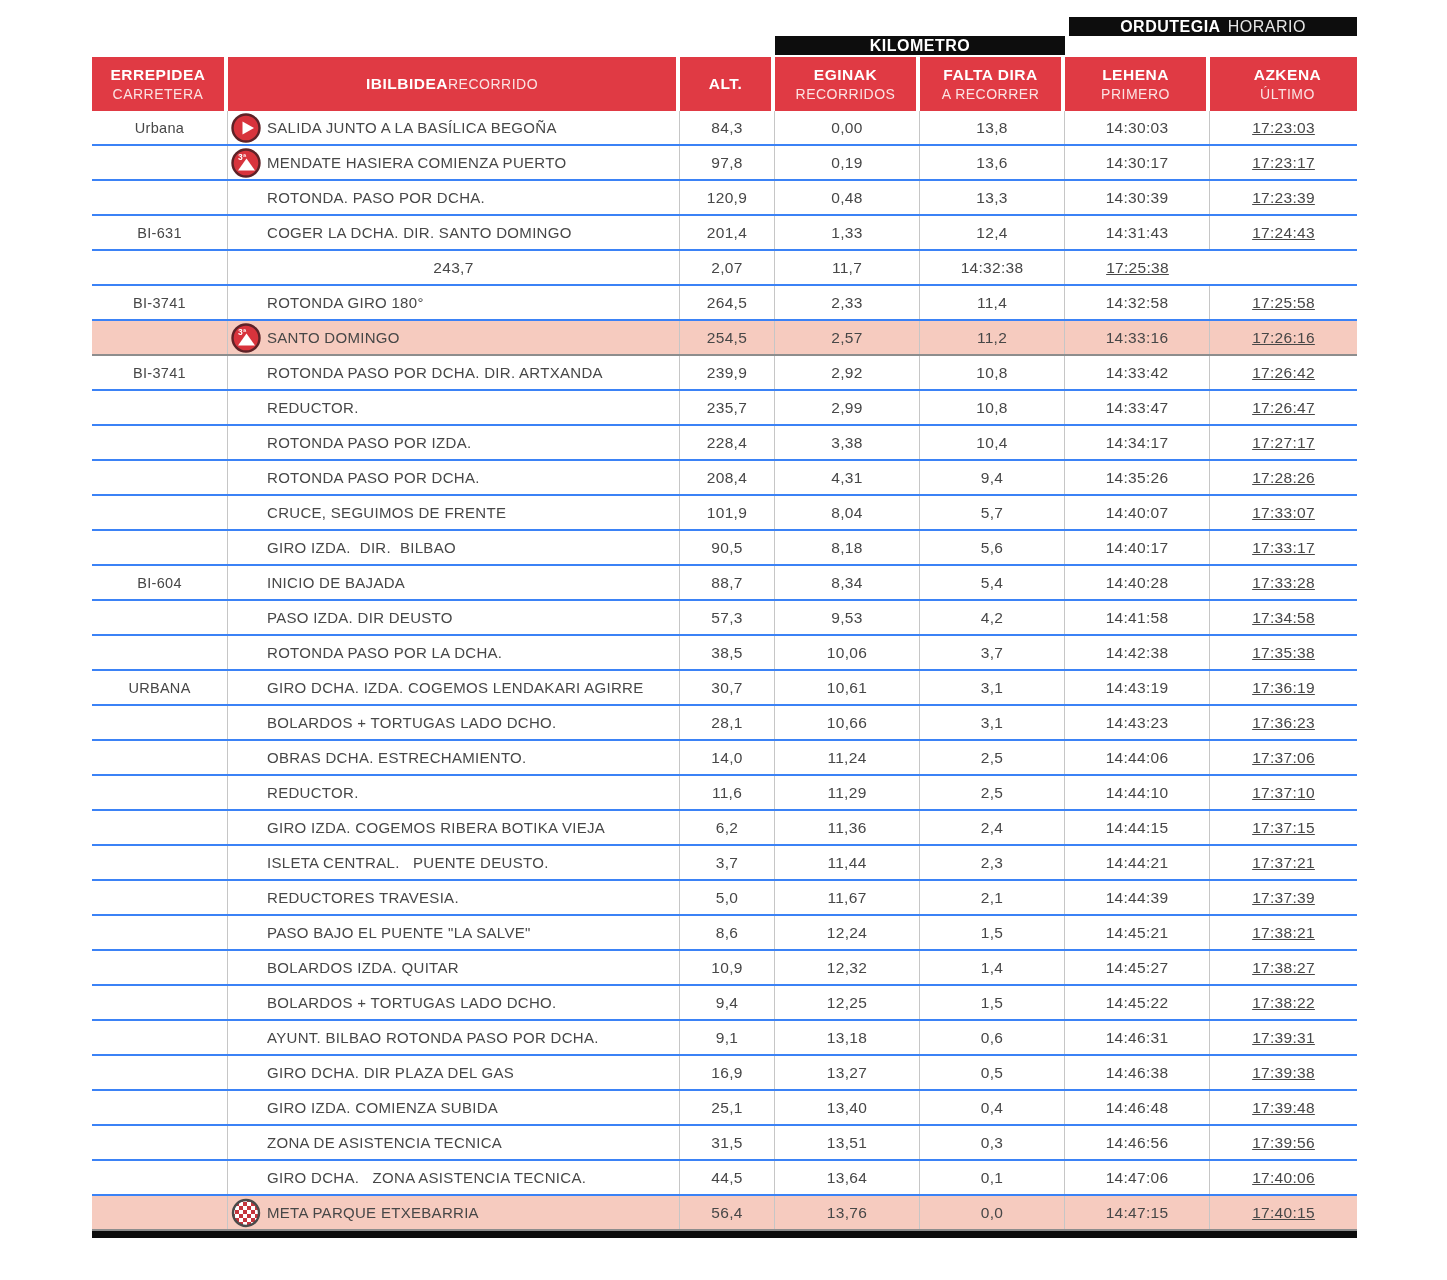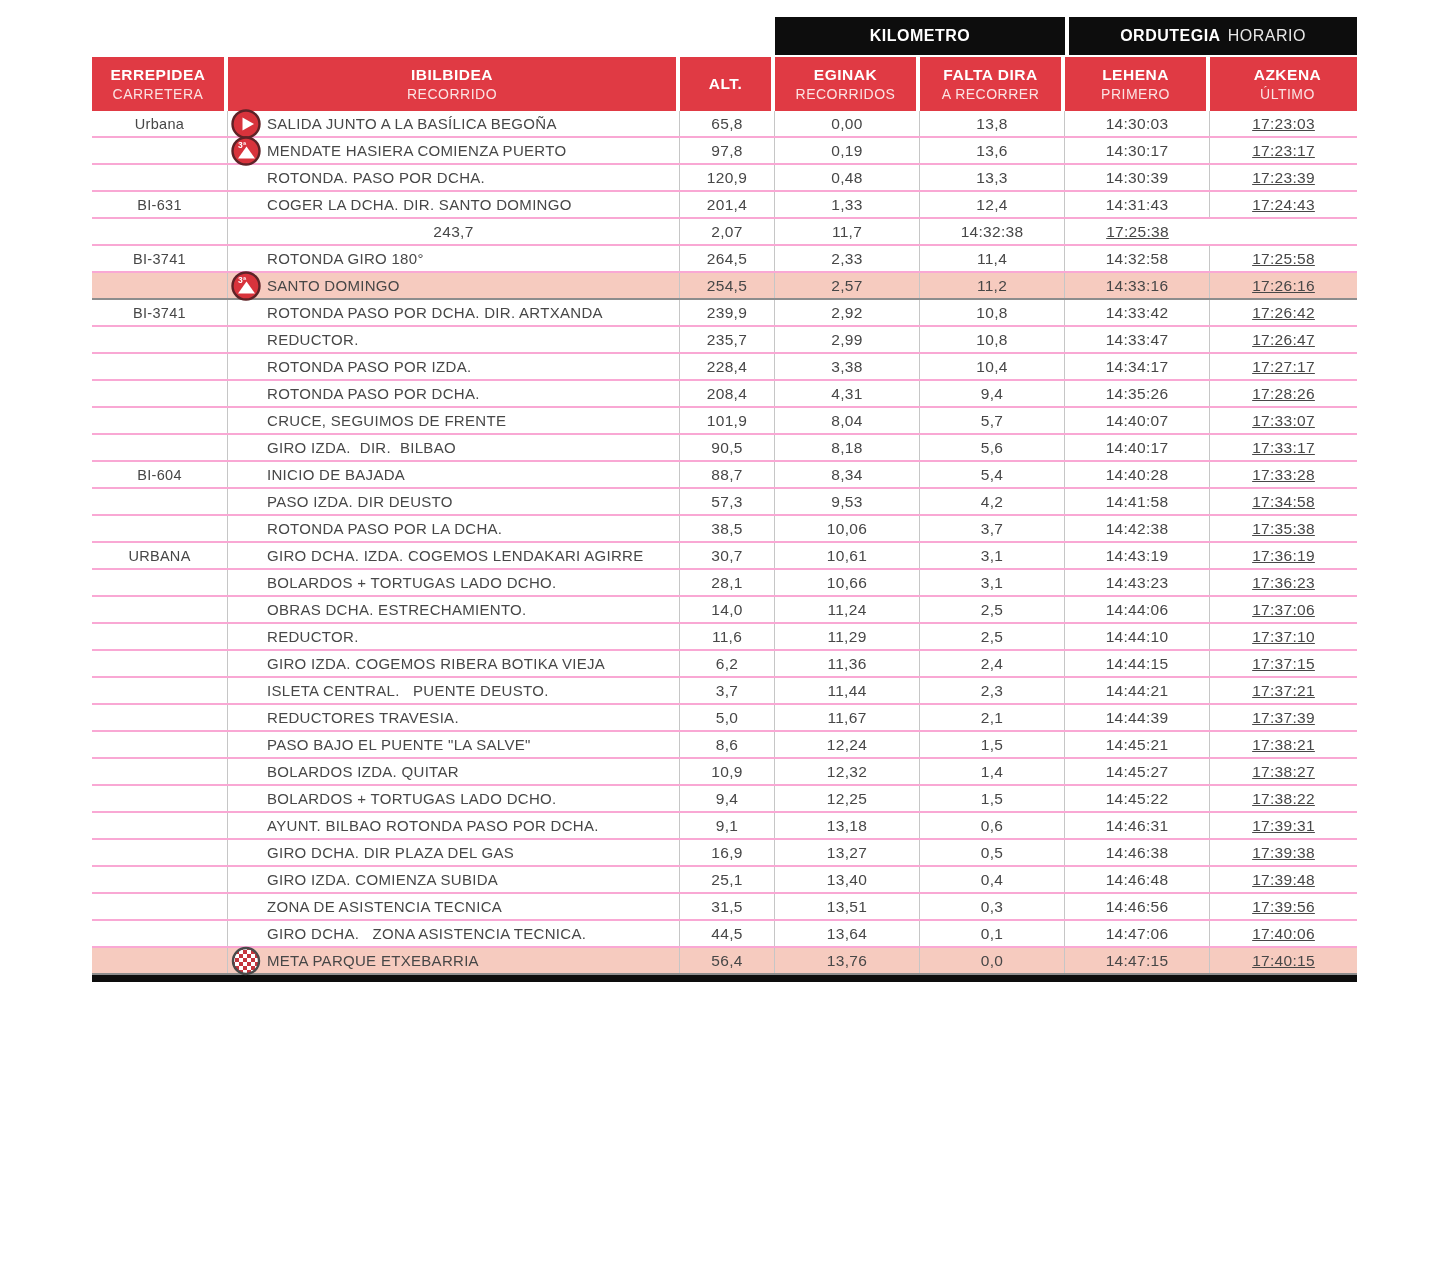--- a/index.html
+++ b/index.html
@@ -22,52 +22,52 @@
   .bb{font-weight:bold;}
   .bl{font-weight:normal;color:#e8e8e8;}
 
   
   .hrow{height:54px;}
   .hcell{
     background:var(--red);color:#fff;display:flex;flex-direction:column;
     align-items:center;justify-content:center;line-height:1.3;border-right:4px solid #fff;
   }
   .hcell.last{border-right:none;padding-left:8px;}
-  .hcell.inline{flex-direction:column;}
+  .hcell.inline{flex-direction:row;}
   .hb{font-weight:bold;font-size:15.5px;letter-spacing:.5px;}
   .hl{font-weight:normal;font-size:14px;letter-spacing:.5px;color:#fbe3e3;}
 
   
-  .row{height:27px;border-bottom:2px solid #f9a8d4;box-sizing:border-box;background:#fff;}
+  .row{height:35px;border-bottom:2px solid #3b82f6;box-sizing:border-box;background:#fff;}
   .row.highlight{background:var(--pink);border-bottom-color:#8D8D8D;}
   .cell{
     display:flex;align-items:center;justify-content:center;
     border-right:1px solid #C6C6C6;
     font-size:15.5px;color:#474747;letter-spacing:.3px;
   }
   .cell.last{border-right:none;text-decoration:underline;}
   .cell.desc{justify-content:flex-start;position:relative;padding-left:39px;white-space:pre;font-size:15px;}
   .cell.road{font-size:14.5px;}
   .icon-holder{position:absolute;left:3px;top:50%;transform:translateY(-50%);width:30px;height:30px;display:flex;align-items:center;justify-content:center;}
   .icon-holder svg{display:block;}
 
   .blackbar{height:7px;background:var(--band);}
 </style>
 </head>
 <body style="--red: #E03A44; --pink: #F6CBBF; --band: #0d0d0d;">
 
 <div class="roadbook">
 
   <div class="grid band">
-    <div class="band-cell band-k">
-      <span class="bb">KILOMETRO</span>
-    </div>
     <div class="band-cell band-o">
       <span class="bb">ORDUTEGIA</span>
       <span class="bl">HORARIO</span>
+    </div>
+    <div class="band-cell band-k">
+      <span class="bb">KILOMETRO</span>
     </div>
   </div>
 
   <div class="grid hrow">
     <div class="hcell">
       <span class="hb">ERREPIDEA</span>
       <span class="hl">CARRETERA</span>
     </div>
     <div class="hcell inline">
       <span class="hb">IBILBIDEA</span>
@@ -97,21 +97,21 @@
   <div id="table-body">
   <div class="grid row">
     <div class="cell road">Urbana</div>
     <div class="cell desc">
       <span class="icon-holder"><svg viewBox="0 0 30 30" width="30" height="30">
               <circle cx="15" cy="15" r="13.5" fill="#D8333C" stroke="#5E2227" stroke-width="2.4"></circle>
               <polygon points="11.5,8.5 23,15 11.5,21.5" fill="#ffffff"></polygon>
             </svg></span>
       <span>SALIDA JUNTO A LA BASÍLICA BEGOÑA</span>
     </div>
-    <div class="cell">65,8</div>
+    <div class="cell">84,3</div>
     <div class="cell">0,00</div>
     <div class="cell">13,8</div>
     <div class="cell">14:30:03</div>
     <div class="cell last">17:23:03</div>
   </div>
 
   <div class="grid row">
     <div class="cell road"></div>
     <div class="cell desc">
       <span class="icon-holder"><svg viewBox="0 0 30 30" width="30" height="30">

